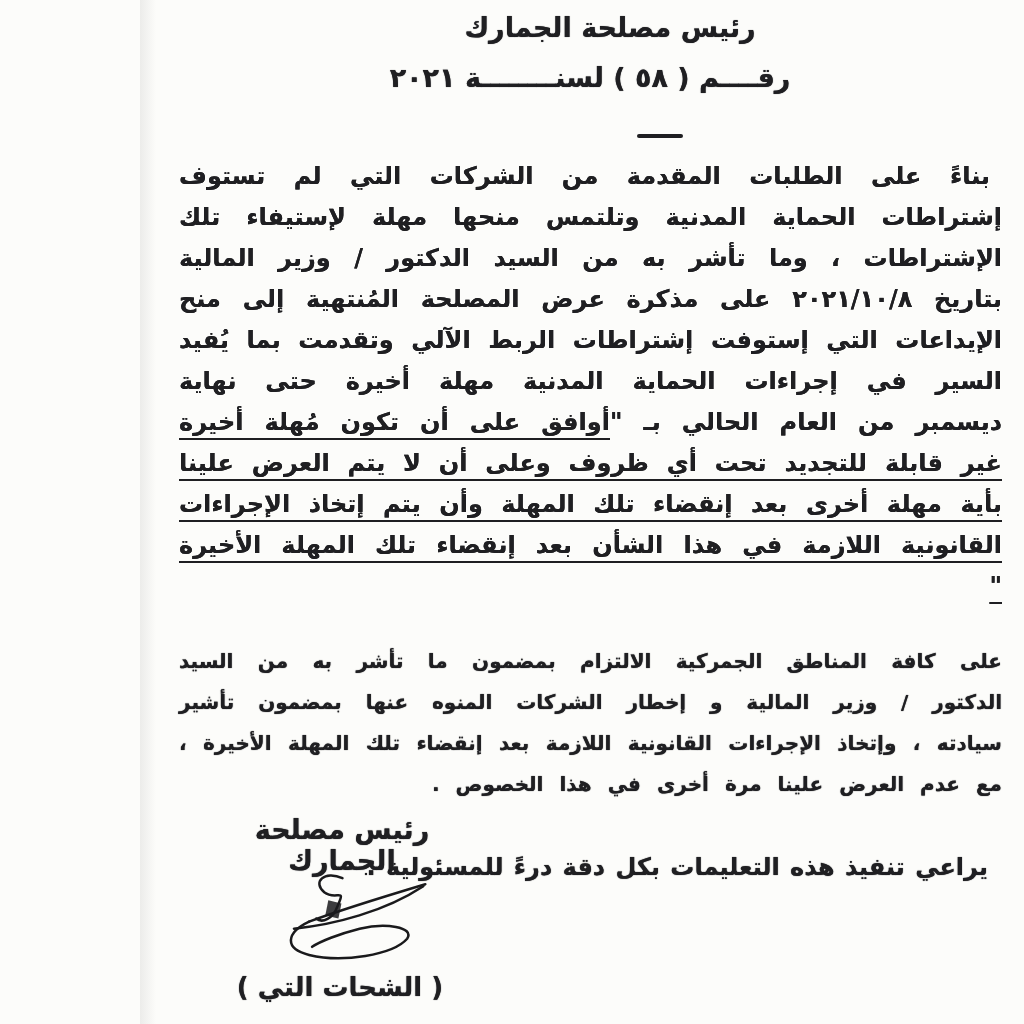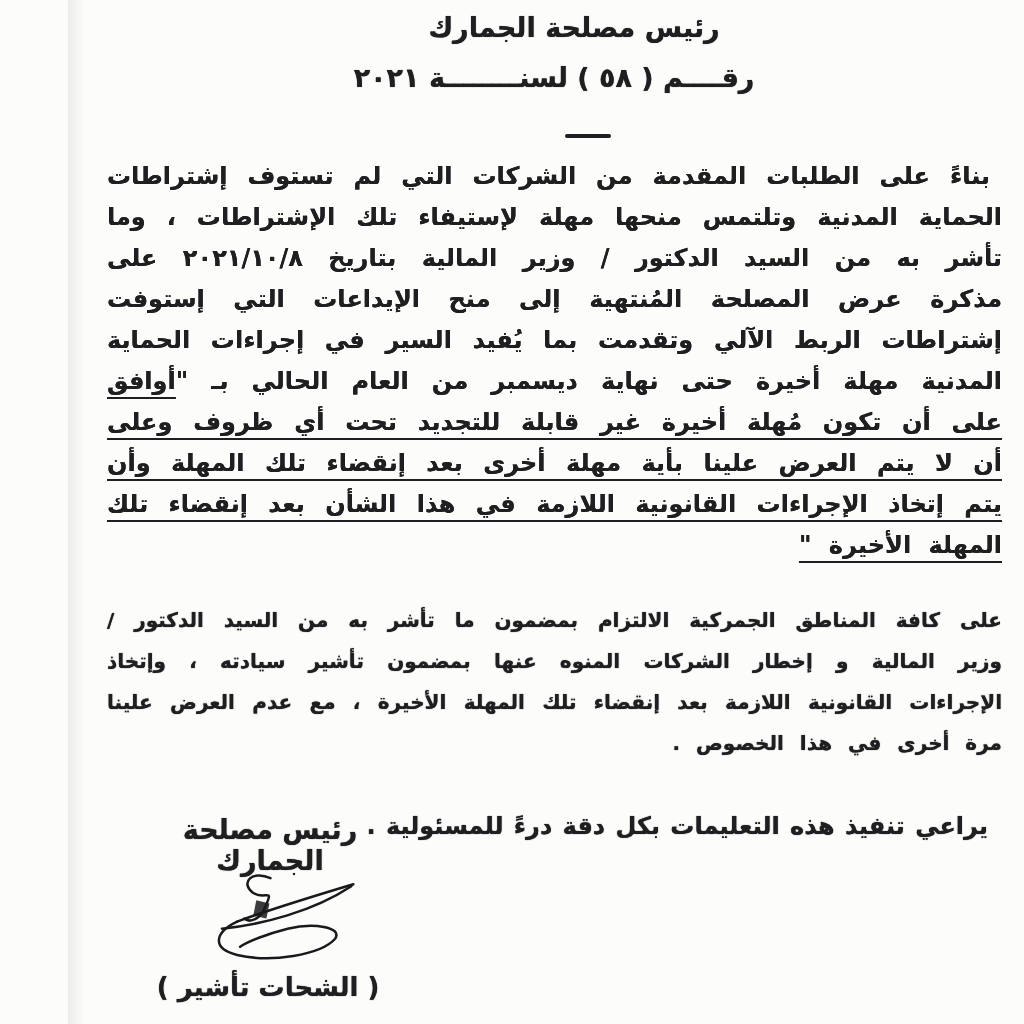--- a/index.html
+++ b/index.html
@@ -11,21 +11,21 @@
   body {
     width: 1024px; height: 1024px;
     background: var(--paper);
     color: var(--ink);
     font-family: "DejaVu Sans", sans-serif;
     direction: rtl;
     overflow: hidden;
   }
   .page {
     position: relative;
-    width: 956px; height: 1024px;
+    width: 884px; height: 1024px;
     background: linear-gradient(90deg, #ececea 0px, var(--paper) 16px);
   }
   .doc-title {
     position: absolute; top: 12px; left: 0; right: 0;
     text-align: center;
     font-size: 27px; font-weight: bold;
     transform: translateX(28px);
     text-shadow: 0 0 0.8px currentColor;
   }
   .doc-number {
@@ -117,15 +117,15 @@
   <svg class="signature-svg" viewBox="0 0 165 95" fill="none" xmlns="http://www.w3.org/2000/svg">
     <g stroke="currentColor" stroke-width="2.5" stroke-linecap="round" fill="none">
       <path d="M 160 18 C 120 30, 80 42, 45 55"></path>
       <path d="M 30 62 C 70 58, 120 45, 158 20"></path>
       <path d="M 78 12 C 60 4, 48 16, 60 26 C 72 35, 82 20, 73 40 C 69 52, 58 57, 52 52"></path>
       <path d="M 45 55 C 22 66, 20 82, 45 88 C 78 96, 128 88, 142 72 C 150 60, 120 56, 95 62 C 75 67, 55 75, 48 80"></path>
     </g>
     <path d="M 64 34 l 13 3 l -3 15 l -13 -3 z" fill="currentColor" opacity="0.85"></path>
   </svg>
 
-  <div class="sig-name">( الشحات تأشير )</div>
+  <div class="sig-name">( الشحات التي )</div>
 
 </div>
 
 </body></html>

